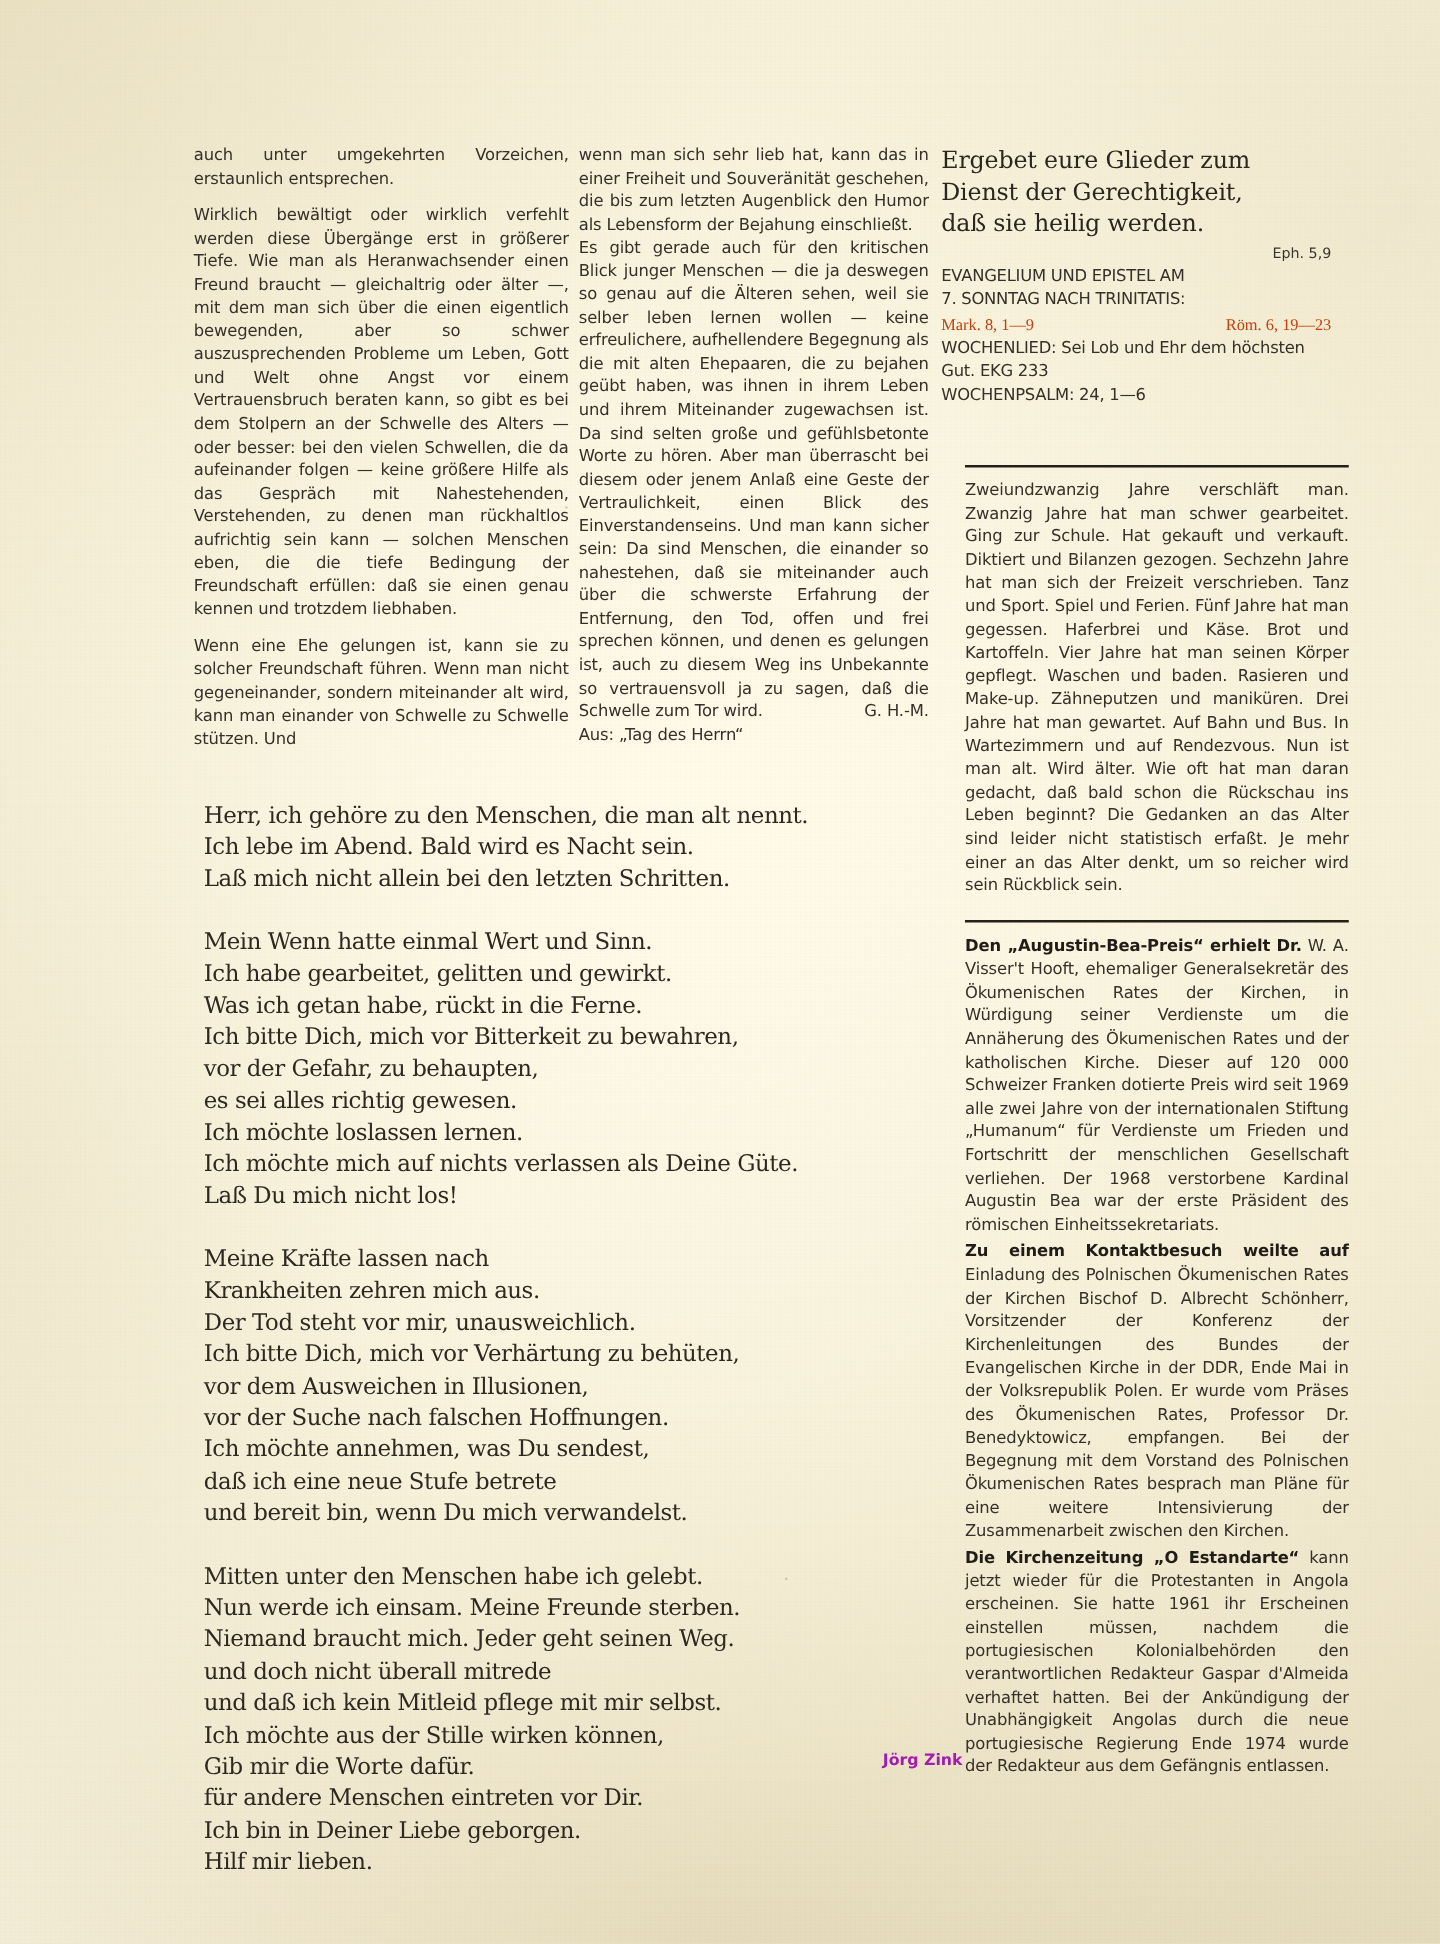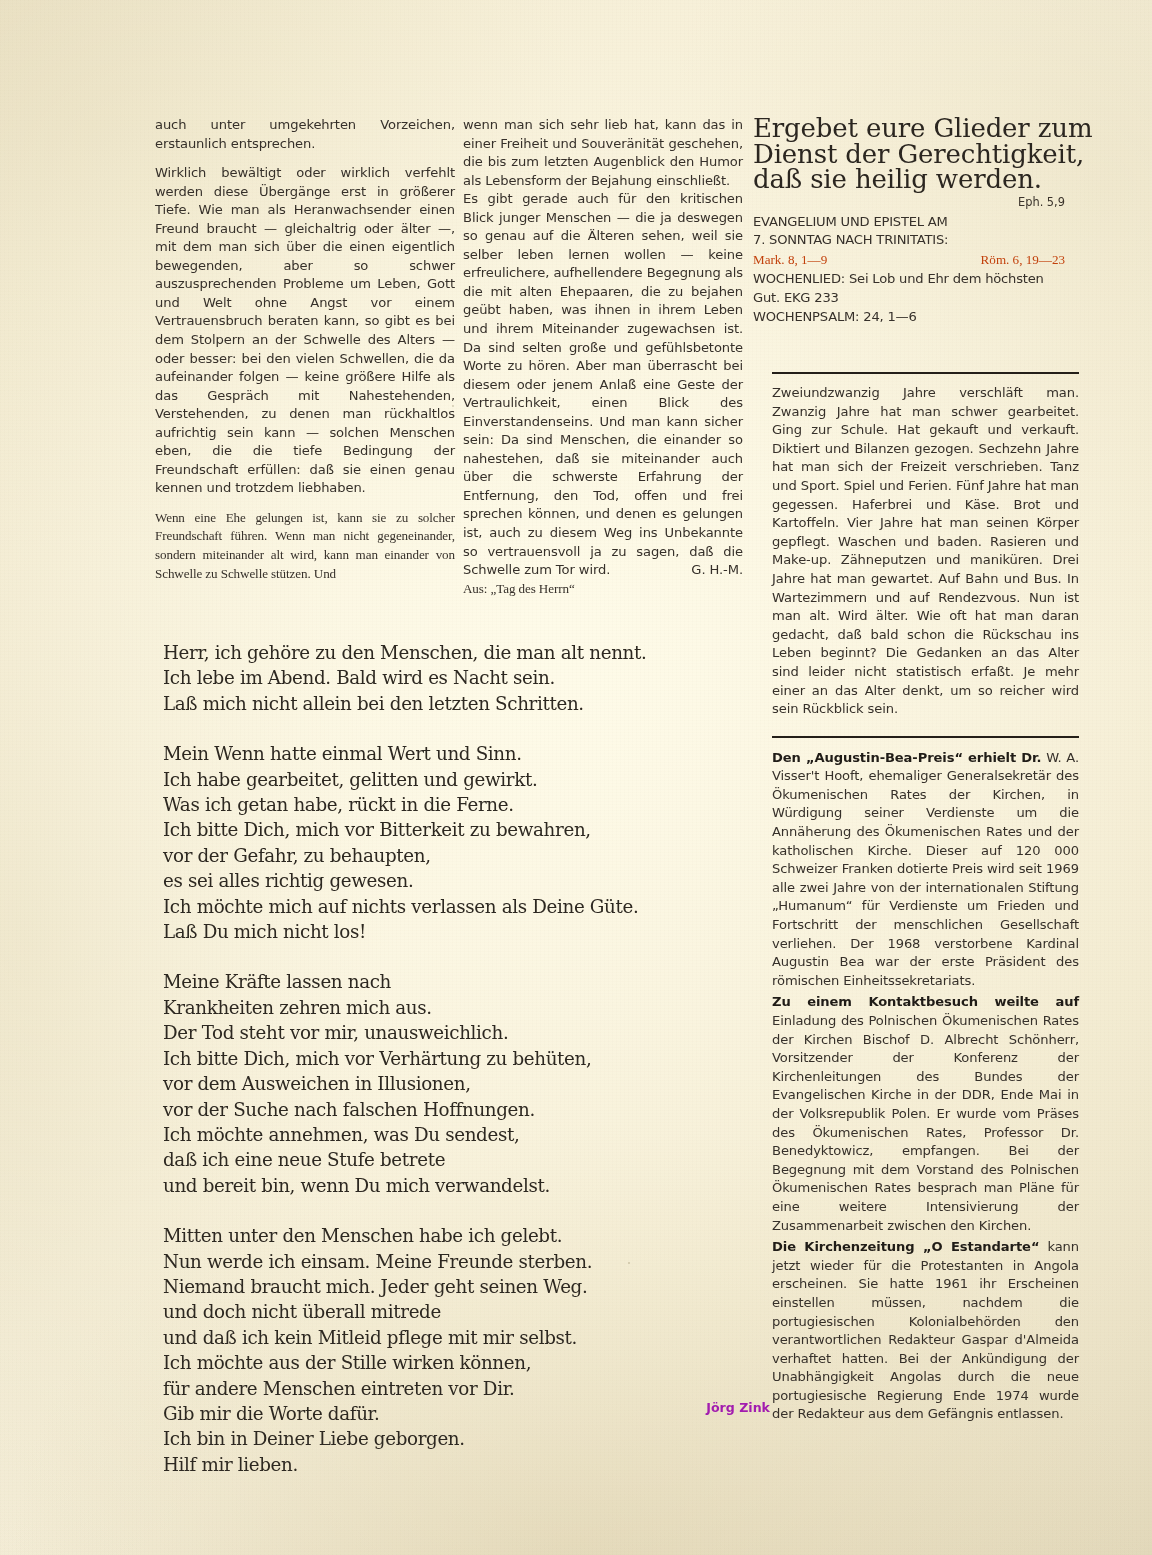--- a/index.html
+++ b/index.html
@@ -62,32 +62,32 @@
 
   .body-text {
     font-family: "DejaVu Sans", sans-serif;
     font-size: 13.1px;
     line-height: 18.55px;
     text-align: justify;
     letter-spacing: -0.1px;
     color: #36302a;
     margin: 0 0 11px 0;
   }
-  .body-text:last-child { margin-bottom: 16px; font-family: Liberation Serif, serif; }
+  .body-text:last-child { margin-bottom: 16px; }
   .tight { margin-bottom: 0; }
 
   .signoff {
     text-align: right;
     display: block;
   }
 
   
   .motto {
     font-family: "DejaVu Serif", serif;
-    font-size: 26px;
+    font-size: 19px;
     line-height: 25.5px;
     color: #2b2620;
     margin: 0 0 2px 0;
     letter-spacing: -0.15px;
   }
   .motto-ref {
     font-family: "DejaVu Sans", sans-serif;
     font-size: 11.4px;
     text-align: right;
     color: #3a332b;
@@ -249,20 +249,21 @@
       <span class="poem-line">Laß mich nicht allein bei den letzten Schritten.</span>
     </div>
 
     <div class="stanza">
       <span class="poem-line">Mein Wenn hatte einmal Wert und Sinn.</span>
       <span class="poem-line">Ich habe gearbeitet, gelitten und gewirkt.</span>
       <span class="poem-line">Was ich getan habe, rückt in die Ferne.</span>
       <span class="poem-line">Ich bitte Dich, mich vor Bitterkeit zu bewahren,</span>
       <span class="poem-line">vor der Gefahr, zu behaupten,</span>
       <span class="poem-line">es sei alles richtig gewesen.</span>
+      <span class="poem-line">Ich möchte loslassen lernen.</span>
       <span class="poem-line">Ich möchte mich auf nichts verlassen als Deine Güte.</span>
       <span class="poem-line">Laß Du mich nicht los!</span>
     </div>
 
     <div class="stanza">
       <span class="poem-line">Meine Kräfte lassen nach</span>
       <span class="poem-line">Krankheiten zehren mich aus.</span>
       <span class="poem-line">Der Tod steht vor mir, unausweichlich.</span>
       <span class="poem-line">Ich bitte Dich, mich vor Verhärtung zu behüten,</span>
       <span class="poem-line">vor dem Ausweichen in Illusionen,</span>
@@ -272,22 +273,22 @@
       <span class="poem-line">und bereit bin, wenn Du mich verwandelst.</span>
     </div>
 
     <div class="stanza">
       <span class="poem-line">Mitten unter den Menschen habe ich gelebt.</span>
       <span class="poem-line">Nun werde ich einsam. Meine Freunde sterben.</span>
       <span class="poem-line">Niemand braucht mich. Jeder geht seinen Weg.</span>
       <span class="poem-line">und doch nicht überall mitrede</span>
       <span class="poem-line">und daß ich kein Mitleid pflege mit mir selbst.</span>
       <span class="poem-line">Ich möchte aus der Stille wirken können,</span>
+      <span class="poem-line">Gib mir die Worte dafür.</span>
       <span class="poem-line">für andere Menschen eintreten vor Dir.</span>
-      <span class="poem-line">Gib mir die Worte dafür.</span>
       <span class="poem-line">Ich bin in Deiner Liebe geborgen.</span>
       <span class="poem-line">Hilf mir lieben.</span>
     </div>
 
   </div>
 
   <div class="poem-author">Jörg Zink</div>
 
   <div class="speck" style="left:214px; top:392px; width:2px; height:2px;"></div>
   <div class="speck" style="left:905px; top:395px; width:2px; height:2px;"></div>

